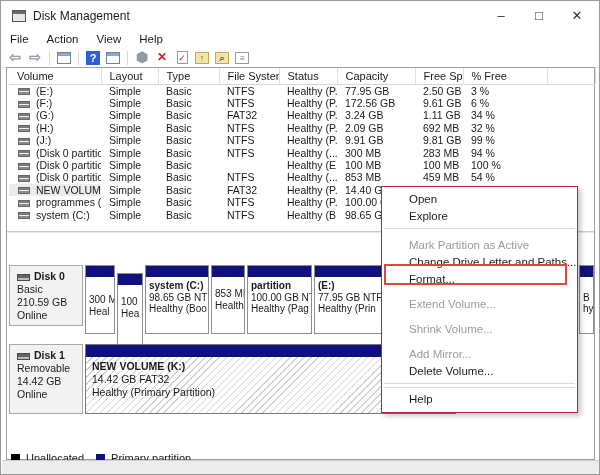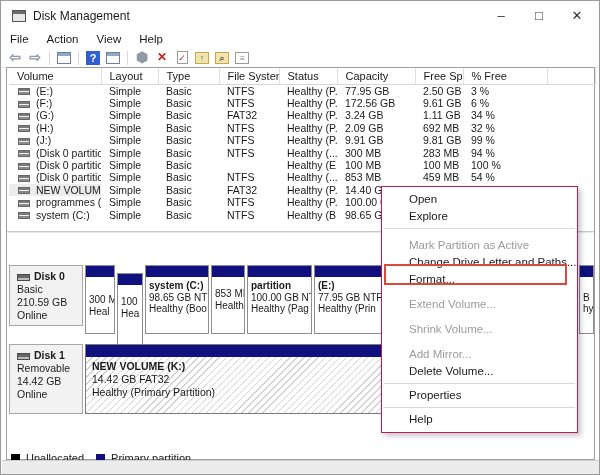--- a/index.html
+++ b/index.html
@@ -342,19 +342,18 @@
       <div class="mi">Explore</div>
       <div class="msep"></div>
       <div class="mi disabled">Mark Partition as Active</div>
       <div class="mi">Change Drive Letter and Paths...</div>
       <div class="mi">Format...</div>
       <div class="mi disabled">Extend Volume...</div>
       <div class="mi disabled">Shrink Volume...</div>
       <div class="mi disabled">Add Mirror...</div>
       <div class="mi">Delete Volume...</div>
       <div class="msep"></div>
-      <div class="mi">Properties</div>
       <div class="msep"></div>
       <div class="mi">Help</div>
       <div class="format-box" style="border-color: rgb(217, 73, 60);"></div>
     </div>
 
 </div>
 
 </body></html>

